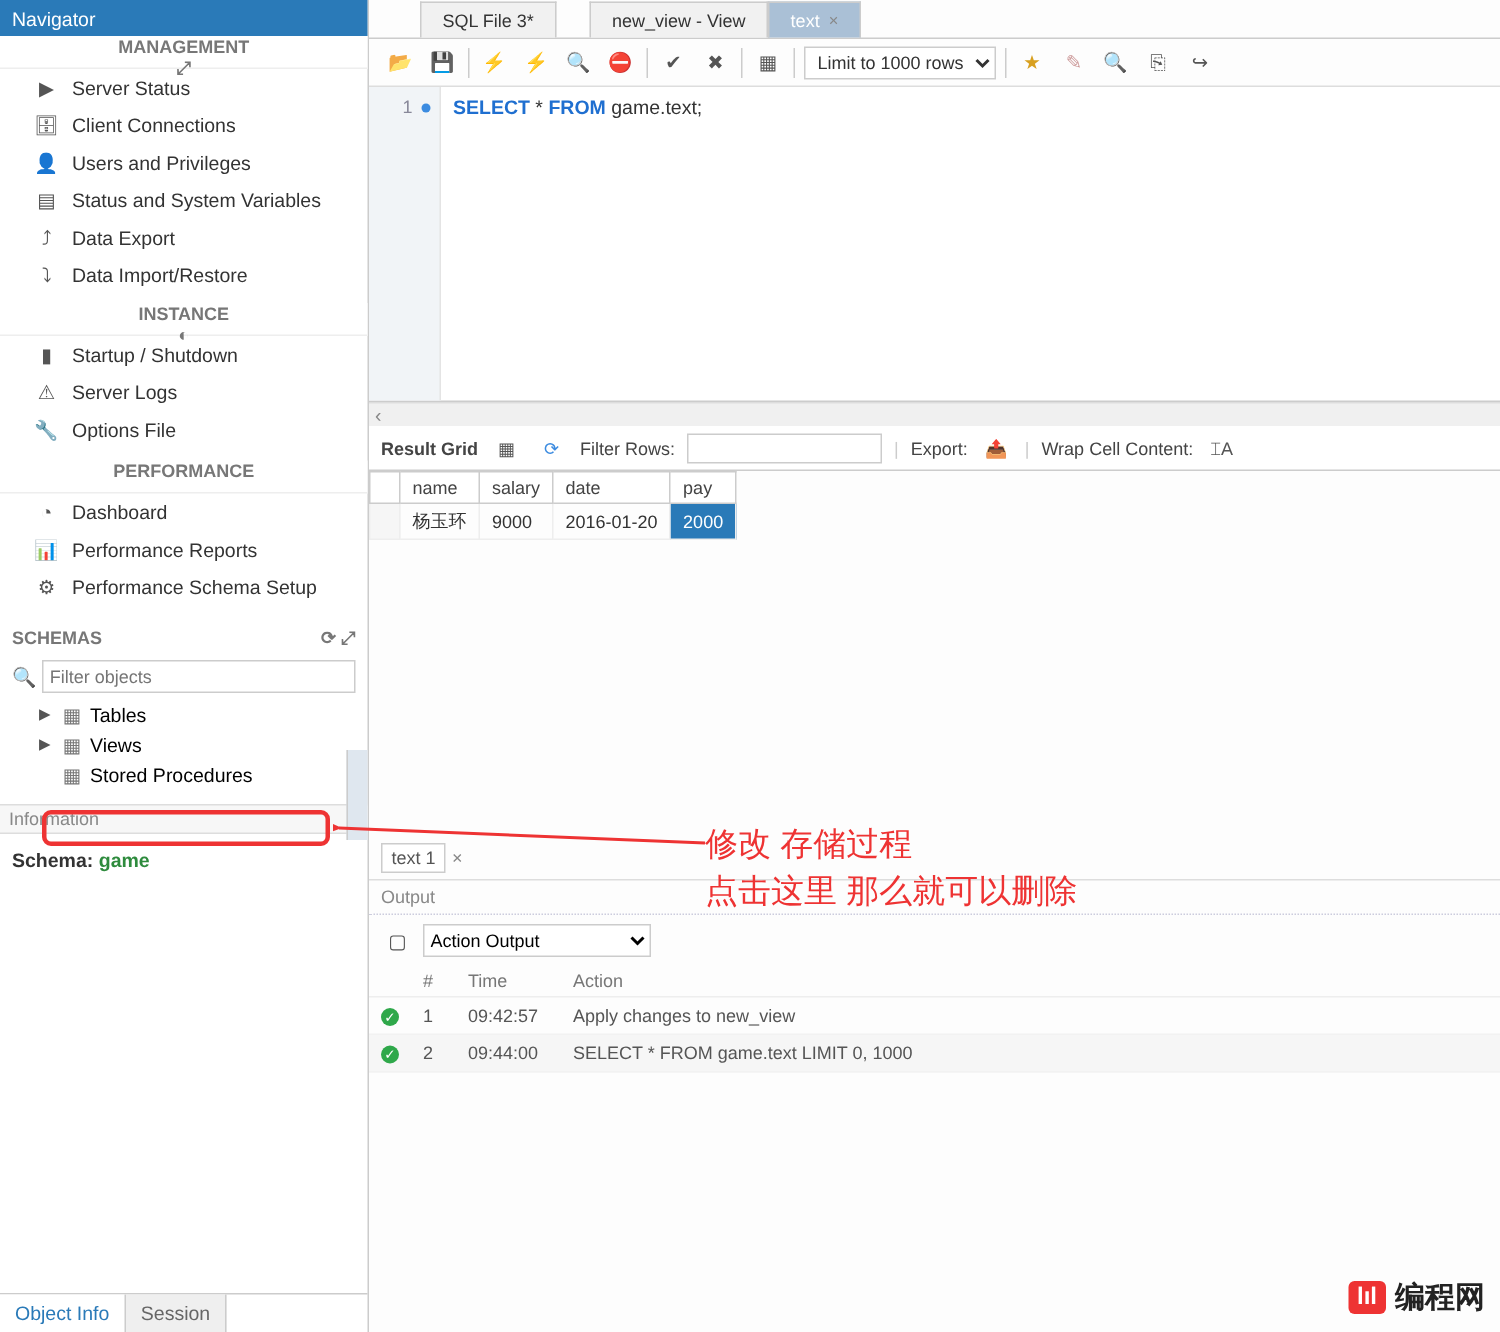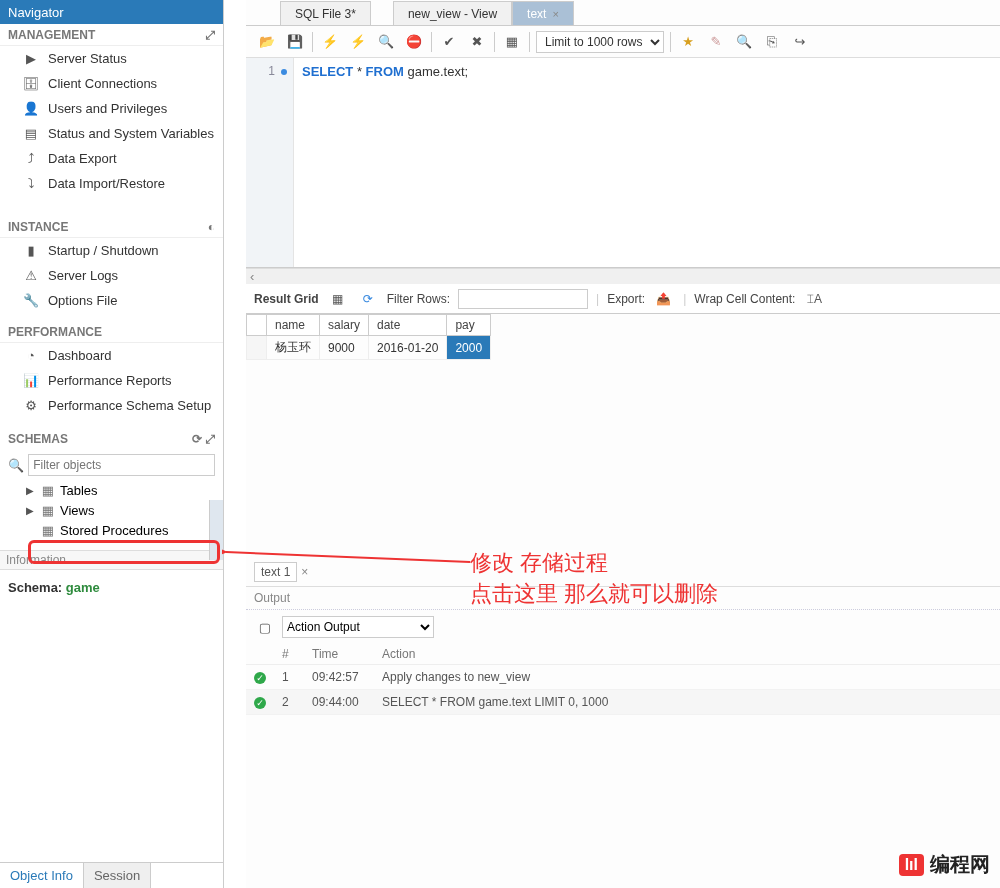--- a/index.html
+++ b/index.html
@@ -1,21 +1,21 @@
 <!DOCTYPE html>
 <html><head>
 <meta charset="utf-8">
 <style>
 * { box-sizing: border-box; margin: 0; padding: 0; font-family: "Segoe UI", Tahoma, sans-serif; }
 body { width: 1000px; height: 888px; background: #fff; overflow: hidden; position: relative; font-size: 13px; }
 
 
-.sidebar { position: absolute; left: 0; top: 0; width: 224px; height: 888px; border-right: 1px solid #ccc; background: #fff; }
+.sidebar { position: absolute; left: 0; top: 0; width: 246px; height: 888px; border-right: 1px solid #ccc; background: #fff; }
 .nav-header { height: 24px; background: #2a7ab8; color: #fff; display: flex; align-items: center; padding: 0 8px; font-size: 13px; }
-.section-hdr { height: 22px; background: #fff; border-bottom: 1px solid #eee; color: #777; font-size: 12px; font-weight: bold; display: flex; align-items: center; padding: 0 8px; justify-content: space-between; }
+.section-hdr { height: 22px; background: #fff; border-bottom: 1px solid #eee; color: #777; font-size: 12px; font-weight: bold; display: flex; align-items: center; padding: 0 24px; justify-content: space-between; flex-direction: column; }
 .section-hdr .iconbtn { color: #777; font-size: 12px; cursor: pointer; }
 .nav-item { height: 25px; display: flex; align-items: center; gap: 8px; padding-left: 22px; color: #333; cursor: pointer; }
 .nav-item .ic { width: 18px; height: 18px; display: inline-flex; align-items: center; justify-content: center; color: #555; }
 .schemas-hdr { display:flex;align-items:center;justify-content:space-between;padding:0 8px;height:22px;color:#777;font-weight:bold;font-size:12px; }
 .filter-row { display: flex; align-items: center; gap: 4px; padding: 4px 8px; }
 .filter-row input { flex: 1; height: 22px; border: 1px solid #ccc; padding: 0 4px; font-size: 12px; color: #be185d; }
 .filter-row .q { color:#888; font-size:13px; }
 .tree { padding-left: 26px; font-size: 13px; }
 .tree-row { height: 20px; display: flex; align-items: center; gap: 4px; cursor: pointer; position: relative; }
 .tree-row .arrow { width: 10px; display: inline-block; color: #555; font-size: 10px; }
@@ -104,21 +104,21 @@
     </div>
   <div class="nav-item">
       <span class="ic">⤴</span>
       <span>Data Export</span>
     </div>
   <div class="nav-item">
       <span class="ic">⤵</span>
       <span>Data Import/Restore</span>
     </div>
 
-  <div class="section-hdr" style="margin-top:20px;">
+  <div class="section-hdr" style="margin-top:6px;">
     <span>INSTANCE</span>
     <span class="iconbtn">◐</span>
   </div>
   <div class="nav-item">
       <span class="ic">▮</span>
       <span>Startup / Shutdown</span>
     </div>
   <div class="nav-item">
       <span class="ic">⚠</span>
       <span>Server Logs</span>

